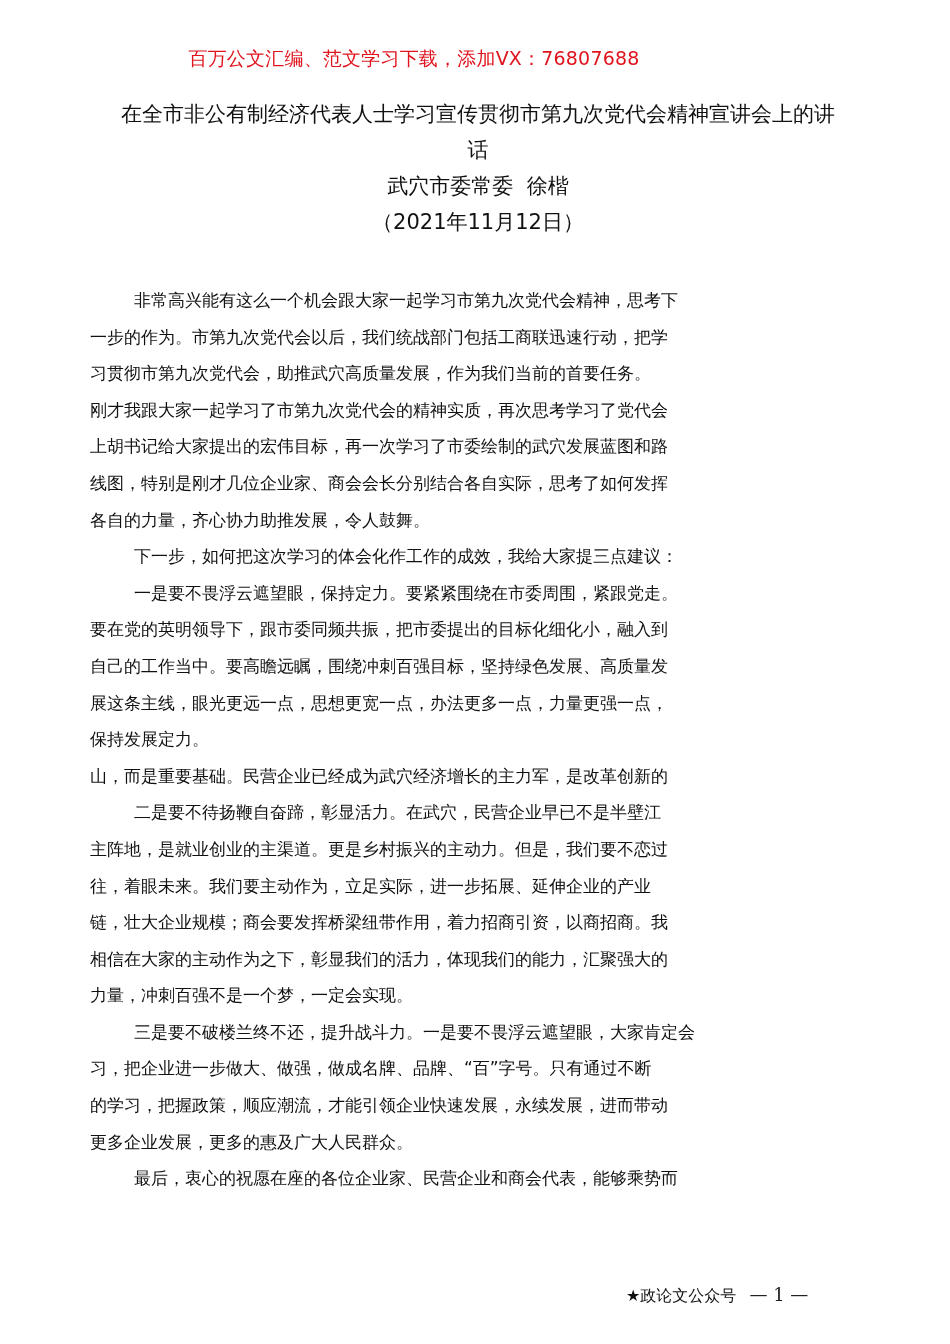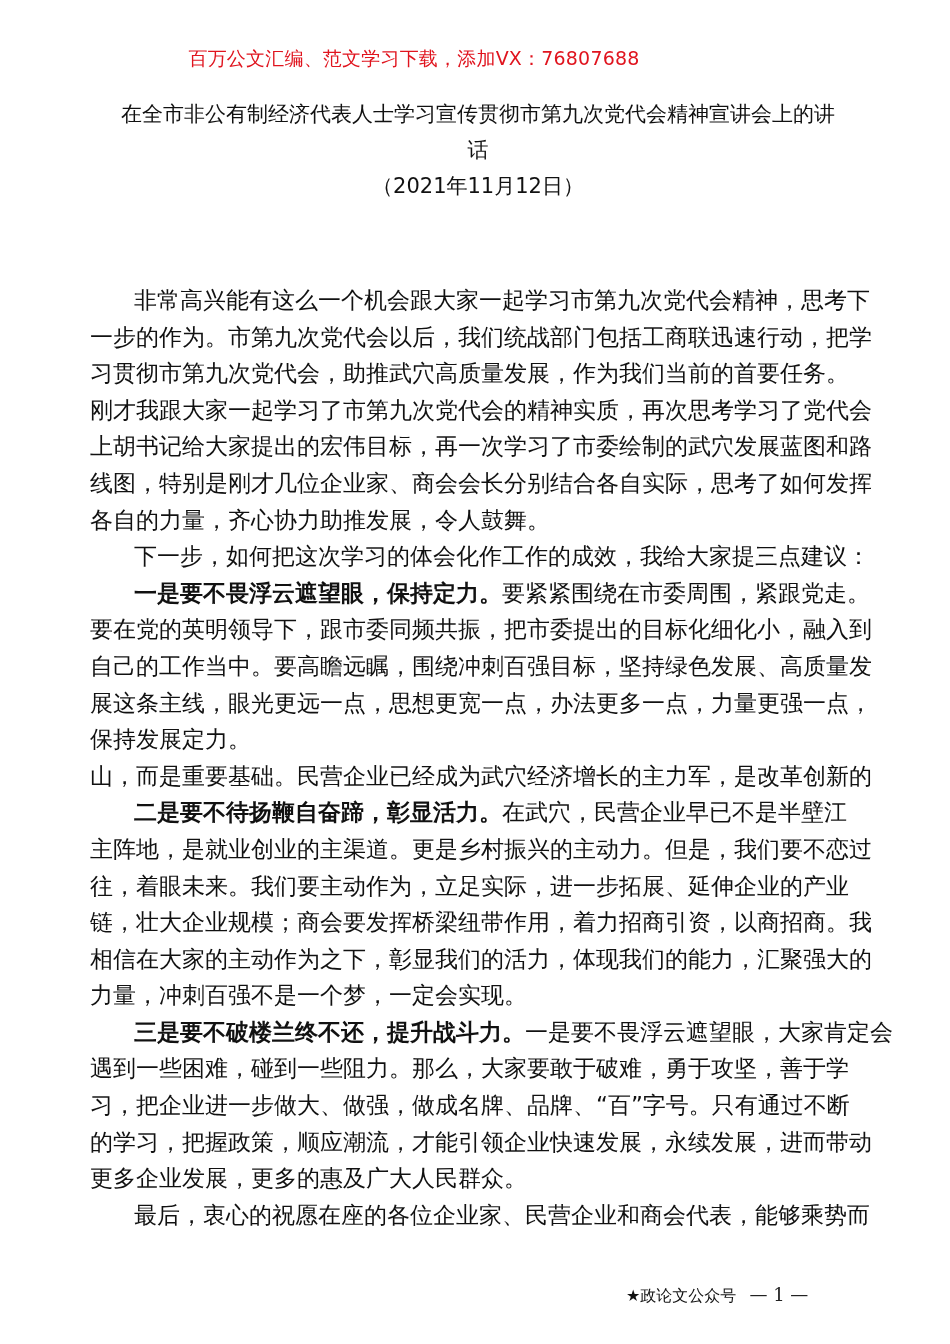--- a/index.html
+++ b/index.html
@@ -3,34 +3,35 @@
 <meta charset="utf-8">
 <style>
   html, body { margin: 0; padding: 0; background: #ffffff; }
   body { width: 950px; height: 1344px; position: relative; overflow: hidden;
          font-family: "DejaVu Sans", "Liberation Sans", sans-serif; color: #111; }
   .header-note { position: absolute; top: 46px; left: 0; width: 828px; text-align: center;
                  font-size: 19px; color: #e0141e; letter-spacing: 0.2px; }
   .title-block { position: absolute; top: 96px; left: 88px; width: 780px; text-align: center; }
   .title-line { font-size: 21px; line-height: 36px; height: 36px; white-space: nowrap; }
   .body { position: absolute; top: 282px; left: 90px; width: 770px; }
-  .line { font-size: 23px; line-height: 36.6px; height: 36.6px; white-space: nowrap; overflow: visible; }
+  .line { font-size: 17px; line-height: 36.6px; height: 36.6px; white-space: nowrap; overflow: visible; }
   .indent { padding-left: 44px; }
-  .bold { font-weight: bold; }
+  .bold { font-weight: normal; }
   .footer { position: absolute; top: 1284px; left: 626px; font-size: 16px; white-space: nowrap; }
   .footer .pagenum { font-family: "DejaVu Serif", "Liberation Serif", serif; font-size: 18px; margin-left: 8px; color: #222; }
 </style>
 </head>
 <body>
 
 <div class="header-note">百万公文汇编、范文学习下载，添加VX：76807688</div>
 
 <div class="title-block">
   <div class="title-line">在全市非公有制经济代表人士学习宣传贯彻市第九次党代会精神宣讲会上的讲</div>
   <div class="title-line">话</div>
+  <div class="title-line" style="white-space:pre;">武穴市委常委  徐楷</div>
   <div class="title-line">（2021年11月12日）</div>
 </div>
 
 <div class="body">
   <div class="line indent">非常高兴能有这么一个机会跟大家一起学习市第九次党代会精神，思考下</div>
   <div class="line">一步的作为。市第九次党代会以后，我们统战部门包括工商联迅速行动，把学</div>
   <div class="line">习贯彻市第九次党代会，助推武穴高质量发展，作为我们当前的首要任务。</div>
 
   <div class="line">刚才我跟大家一起学习了市第九次党代会的精神实质，再次思考学习了党代会</div>
   <div class="line">上胡书记给大家提出的宏伟目标，再一次学习了市委绘制的武穴发展蓝图和路</div>
@@ -47,21 +48,20 @@
 
   <div class="line">山，而是重要基础。民营企业已经成为武穴经济增长的主力军，是改革创新的</div>
   <div class="line indent"><span class="bold">二是要不待扬鞭自奋蹄，彰显活力。</span><span>在武穴，民营企业早已不是半壁江</span></div>
   <div class="line">主阵地，是就业创业的主渠道。更是乡村振兴的主动力。但是，我们要不恋过</div>
   <div class="line">往，着眼未来。我们要主动作为，立足实际，进一步拓展、延伸企业的产业</div>
   <div class="line">链，壮大企业规模；商会要发挥桥梁纽带作用，着力招商引资，以商招商。我</div>
   <div class="line">相信在大家的主动作为之下，彰显我们的活力，体现我们的能力，汇聚强大的</div>
   <div class="line">力量，冲刺百强不是一个梦，一定会实现。</div>
 
   <div class="line indent"><span class="bold">三是要不破楼兰终不还，提升战斗力。</span><span>一是要不畏浮云遮望眼，大家肯定会</span></div>
-  <div class="line">遇到一些困难，碰到一些阻力。那么，大家要敢于破难，勇于攻坚，善于学</div>
   <div class="line">习，把企业进一步做大、做强，做成名牌、品牌、“百”字号。只有通过不断</div>
   <div class="line">的学习，把握政策，顺应潮流，才能引领企业快速发展，永续发展，进而带动</div>
   <div class="line">更多企业发展，更多的惠及广大人民群众。</div>
 
   <div class="line indent">最后，衷心的祝愿在座的各位企业家、民营企业和商会代表，能够乘势而</div>
 </div>
 
 <div class="footer">
   <span>★政论文公众号</span>
   <span class="pagenum">— 1 —</span>

